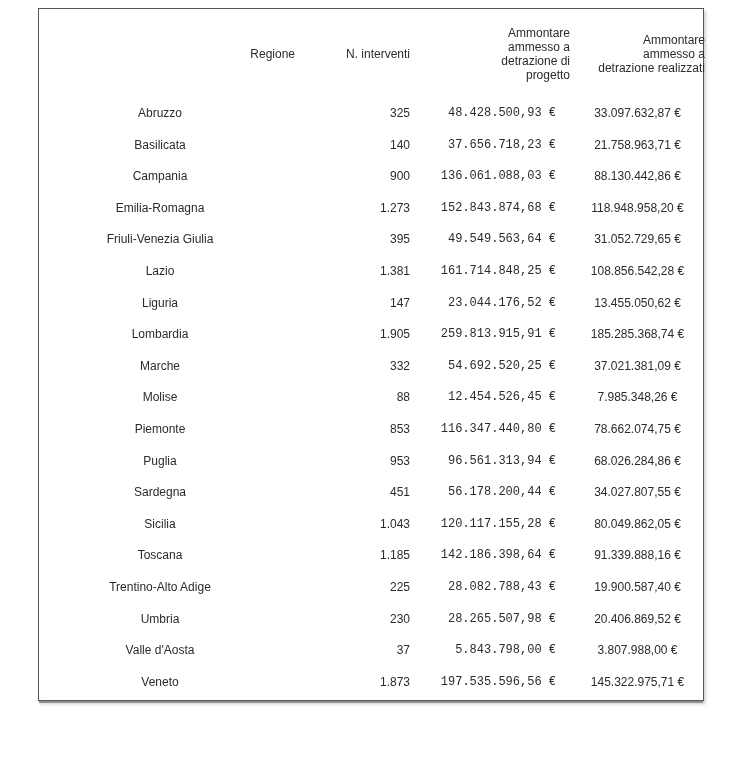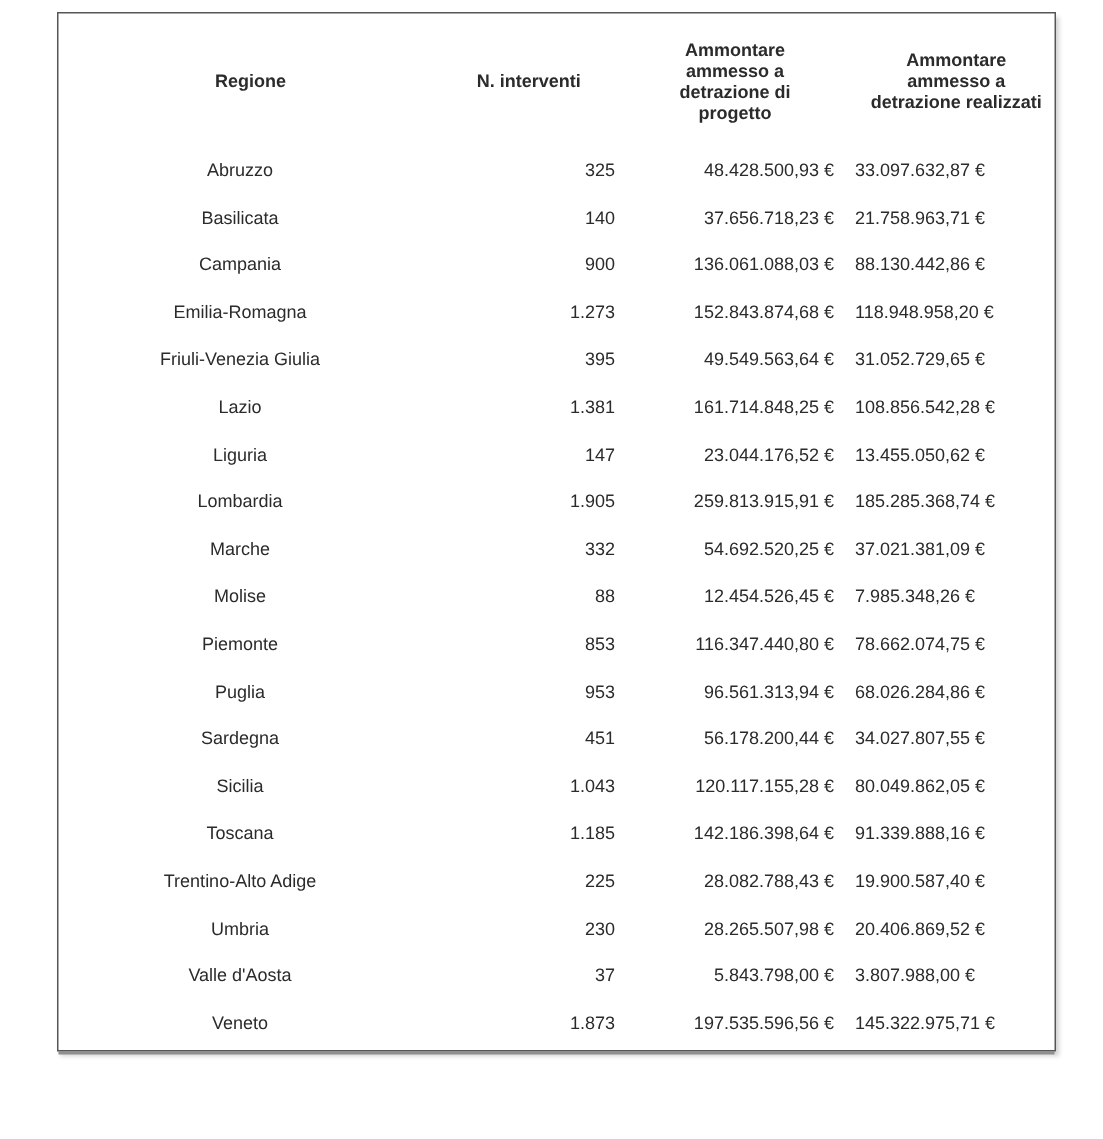--- a/index.html
+++ b/index.html
@@ -23,40 +23,40 @@
     box-sizing: border-box;
   }
   table.data-table {
     width: 100%;
     border-collapse: collapse;
     table-layout: fixed;
     color: #2b2b2b;
     font-size: 12px;
   }
   thead th {
-    font-weight: 700;
+    font-weight: 400;
     height: 89px;
     vertical-align: middle;
-    text-align: center;
+    text-align: right;
     white-space: pre-line;
     line-height: 14px;
     padding: 0;
   }
   tbody td {
     height: 31.6px;
     padding: 0;
     vertical-align: middle;
     line-height: 31.6px;
     white-space: nowrap;
     overflow: hidden;
   }
   td.c0 { text-align: center; padding-right: 14px; }
   td.c1 { text-align: right; }
-  td.c2 { text-align: right; padding-right: 14px; }
-  td.c3 { text-align: left; padding-right: 0; }
+  td.c2 { text-align: right; padding-right: 14px; font-family: Liberation Mono, monospace; }
+  td.c3 { text-align: center; padding-right: 0; }
 </style>
 </head>
 <body>
 
 <div class="table-box">
   <table class="data-table">
     <colgroup>
       <col style="width:256px">
       <col style="width:115px">
       <col style="width:160px">

